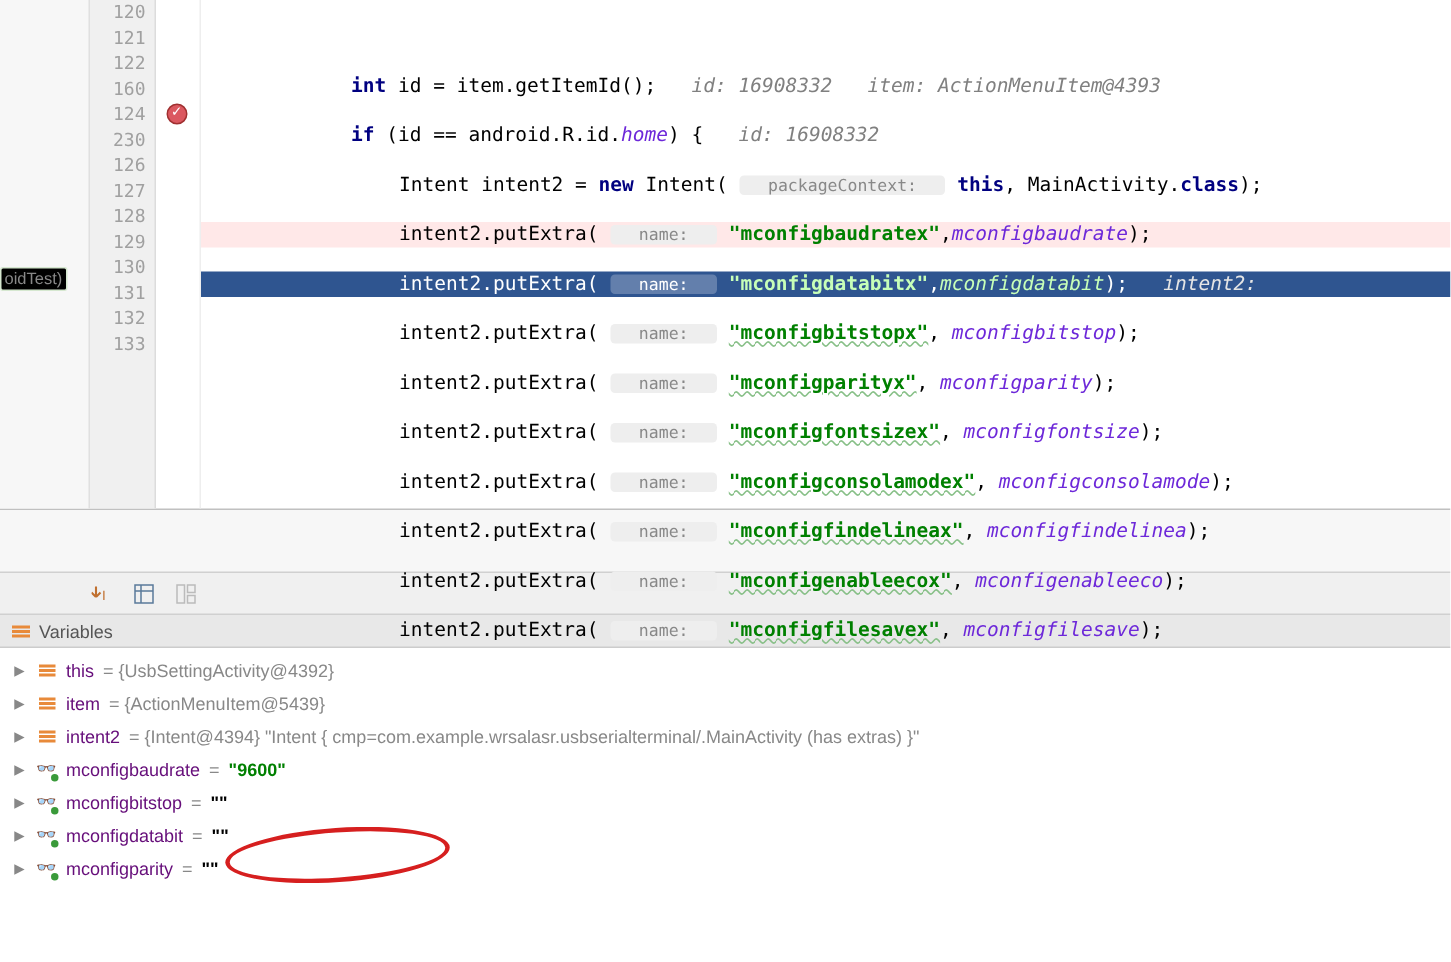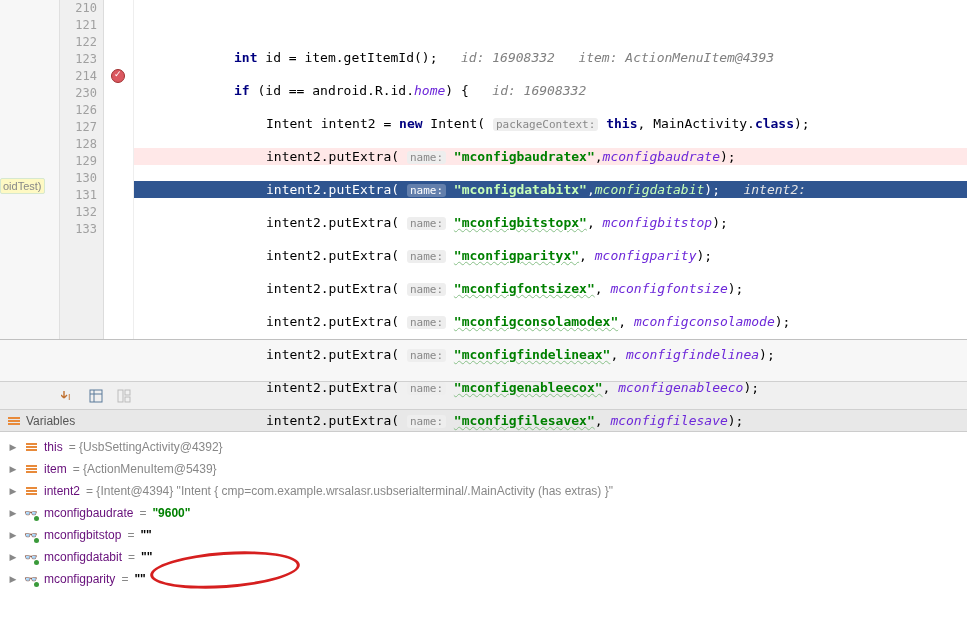--- a/index.html
+++ b/index.html
@@ -26,21 +26,21 @@
     position: relative;
     flex-shrink: 0;
   }
   .left-strip .tag {
     position: absolute;
     top: 178px;
     left: 0;
     font-size: 11px;
     color: #888;
     padding: 1px 2px;
-    background: #fef9c3;
+    background: #000000;
     border: 1px solid #d6e8d0;
     border-radius: 2px;
     white-space: nowrap;
     max-width: 58px;
     overflow: hidden;
   }
   .gutter {
     width: 44px;
     background: #f0f0f0;
     border-right: 1px solid #dcdcdc;
@@ -90,21 +90,21 @@
   .code-line.exec .cmt { color: #e5e5e5; font-style: italic; }
   .kw { color: #000080; font-weight: bold; }
   .str { color: #008000; font-weight: bold; }
   .str.ul { text-decoration: underline wavy #88c088; text-decoration-thickness: 1px; }
   .italvar { color: #6d28d9; font-style: italic; }
   .cmt { color: #808080; font-style: italic; }
   .hint-cap {
     background: #eeeeee;
     color: #888;
     border-radius: 3px;
-    padding: 0 3px;
+    padding: 0 19px;
     font-style: normal;
     font-size: 11px;
   }
   .indent0 { padding-left: 100px; }
   .indent1 { padding-left: 132px; }
   .breadcrumb {
     height: 24px;
     line-height: 24px;
     background: #f7f7f7;
     border-top: 1px solid #e0e0e0;
@@ -172,25 +172,25 @@
 </style>
 </head>
 <body>
 
 <div class="editor-wrap">
   <div class="editor-area">
     <div class="left-strip">
       <div class="tag">oidTest)</div>
     </div>
     <div class="gutter" id="gutter">
-        <div class="ln">210</div>
+        <div class="ln">120</div>
         <div class="ln">121</div>
         <div class="ln">122</div>
-        <div class="ln">123</div>
-        <div class="ln">214</div>
+        <div class="ln">160</div>
+        <div class="ln">124</div>
         <div class="ln">230</div>
         <div class="ln">126</div>
         <div class="ln">127</div>
         <div class="ln">128</div>
         <div class="ln">129</div>
         <div class="ln">130</div>
         <div class="ln">131</div>
         <div class="ln">132</div>
         <div class="ln">133</div>
       </div>

